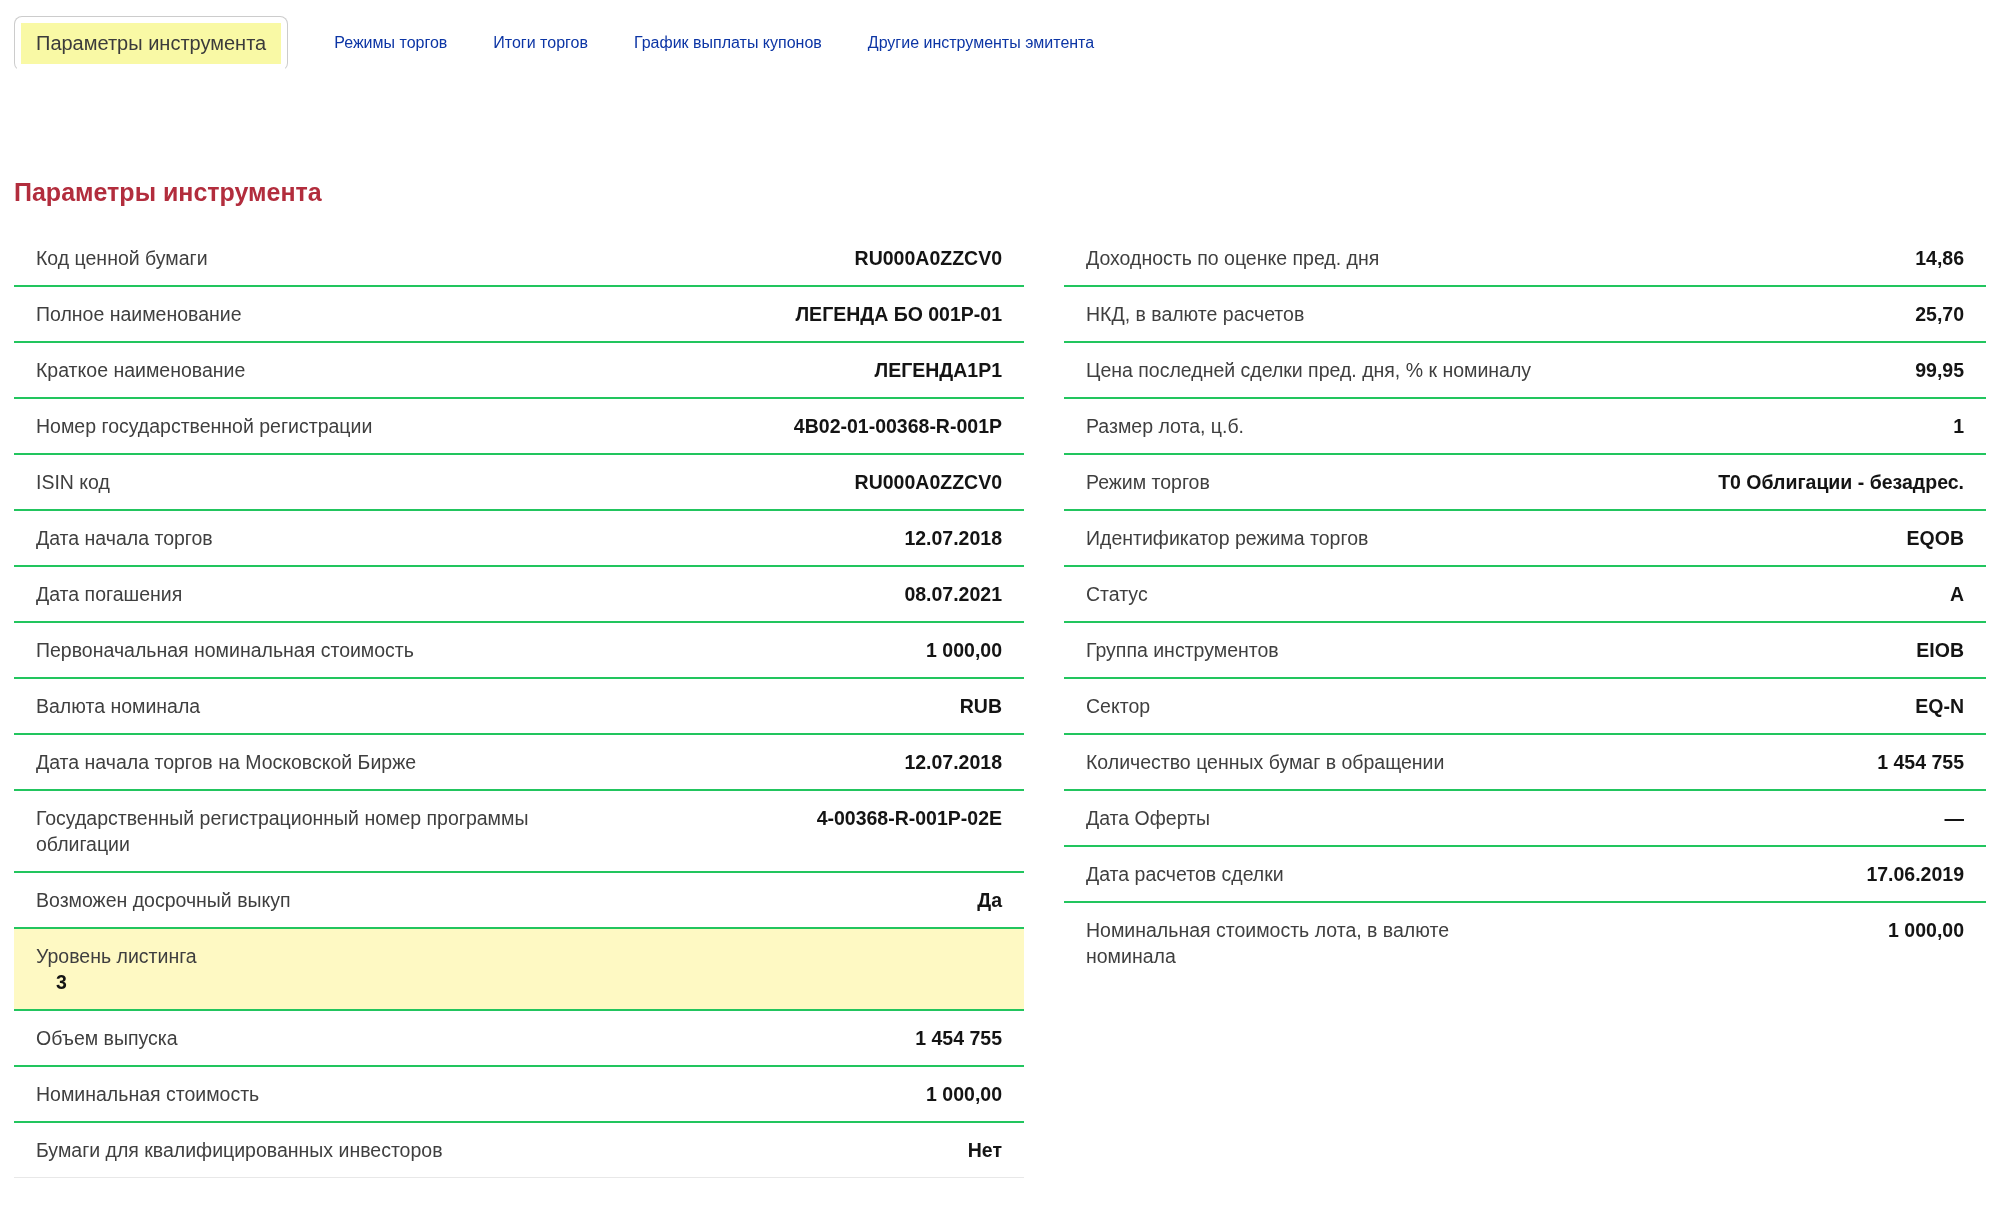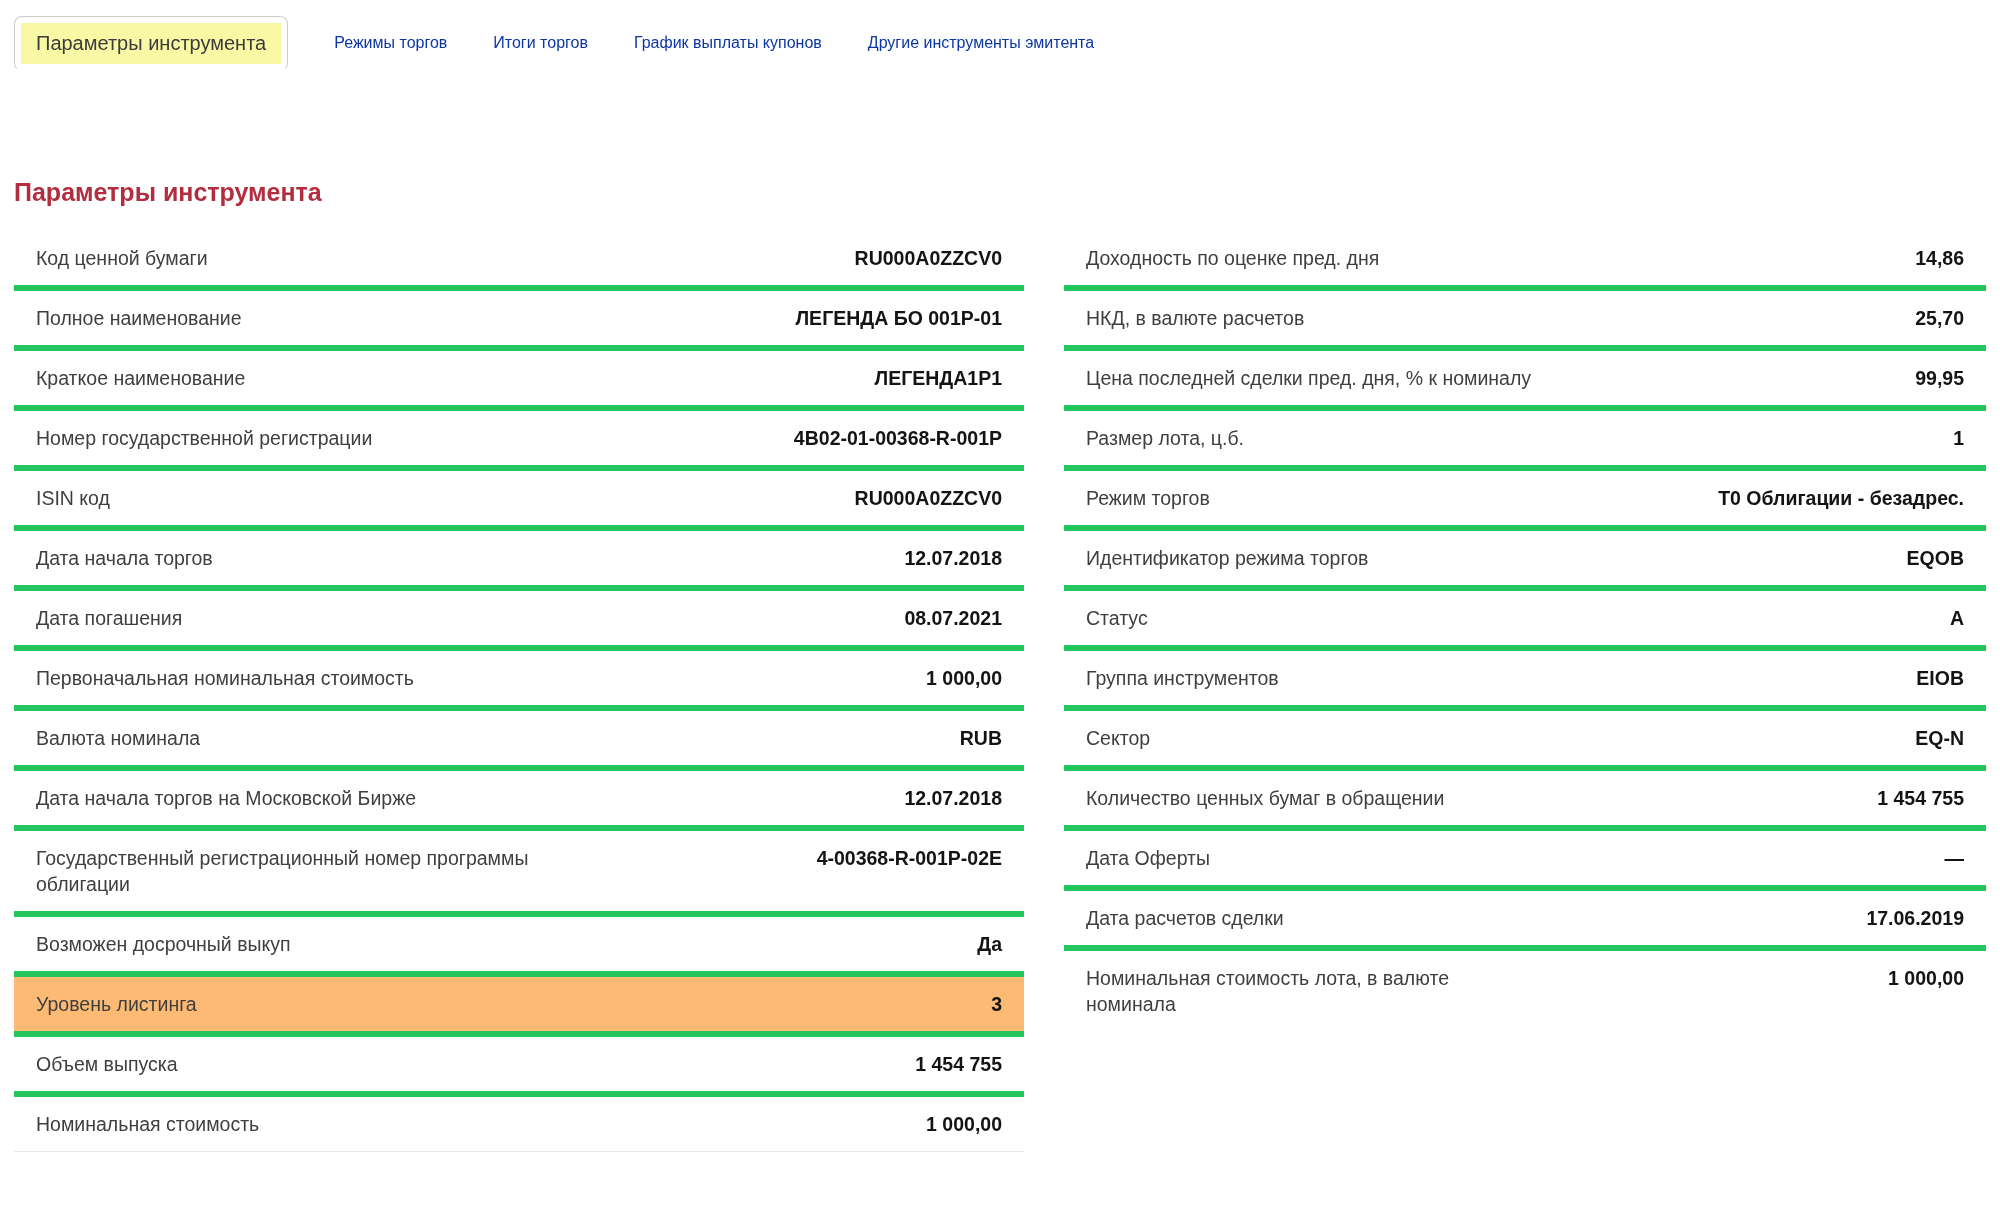--- a/index.html
+++ b/index.html
@@ -56,24 +56,24 @@
   }
   .param-table { font-size: 19.5px; line-height: 26px; }
   .table-left  { width: 1010px; border-bottom: 1px solid #e8e8e8; }
   .table-right { flex: 1; }
 
   .row {
     display: flex;
     justify-content: space-between;
     align-items: flex-start;
     padding: 14px 22px;
-    border-top: 6px solid #22c55e;
+    border-top: 2px solid #22c55e;
   }
   .row:first-child { border-top: none; }
-  .row.hl { background: #fdba74; }
+  .row.hl { background: #fef9c3; flex-direction: column; }
 
   .lbl { color: #3f3f3f; }
   .table-left  .lbl { max-width: 500px; }
   .table-right .lbl { max-width: 450px; }
 
   .val {
     flex: 1;
     text-align: right;
     font-weight: 700;
     color: #141414;
@@ -151,20 +151,24 @@
         <span class="val">3</span>
       </div>
       <div class="row">
         <span class="lbl">Объем выпуска</span>
         <span class="val">1 454 755</span>
       </div>
       <div class="row">
         <span class="lbl">Номинальная стоимость</span>
         <span class="val">1 000,00</span>
       </div>
+      <div class="row">
+        <span class="lbl">Бумаги для квалифицированных инвесторов</span>
+        <span class="val">Нет</span>
+      </div>
     </div>
   <div class="param-table table-right">
       <div class="row">
         <span class="lbl">Доходность по оценке пред. дня</span>
         <span class="val">14,86</span>
       </div>
       <div class="row">
         <span class="lbl">НКД, в валюте расчетов</span>
         <span class="val">25,70</span>
       </div>

